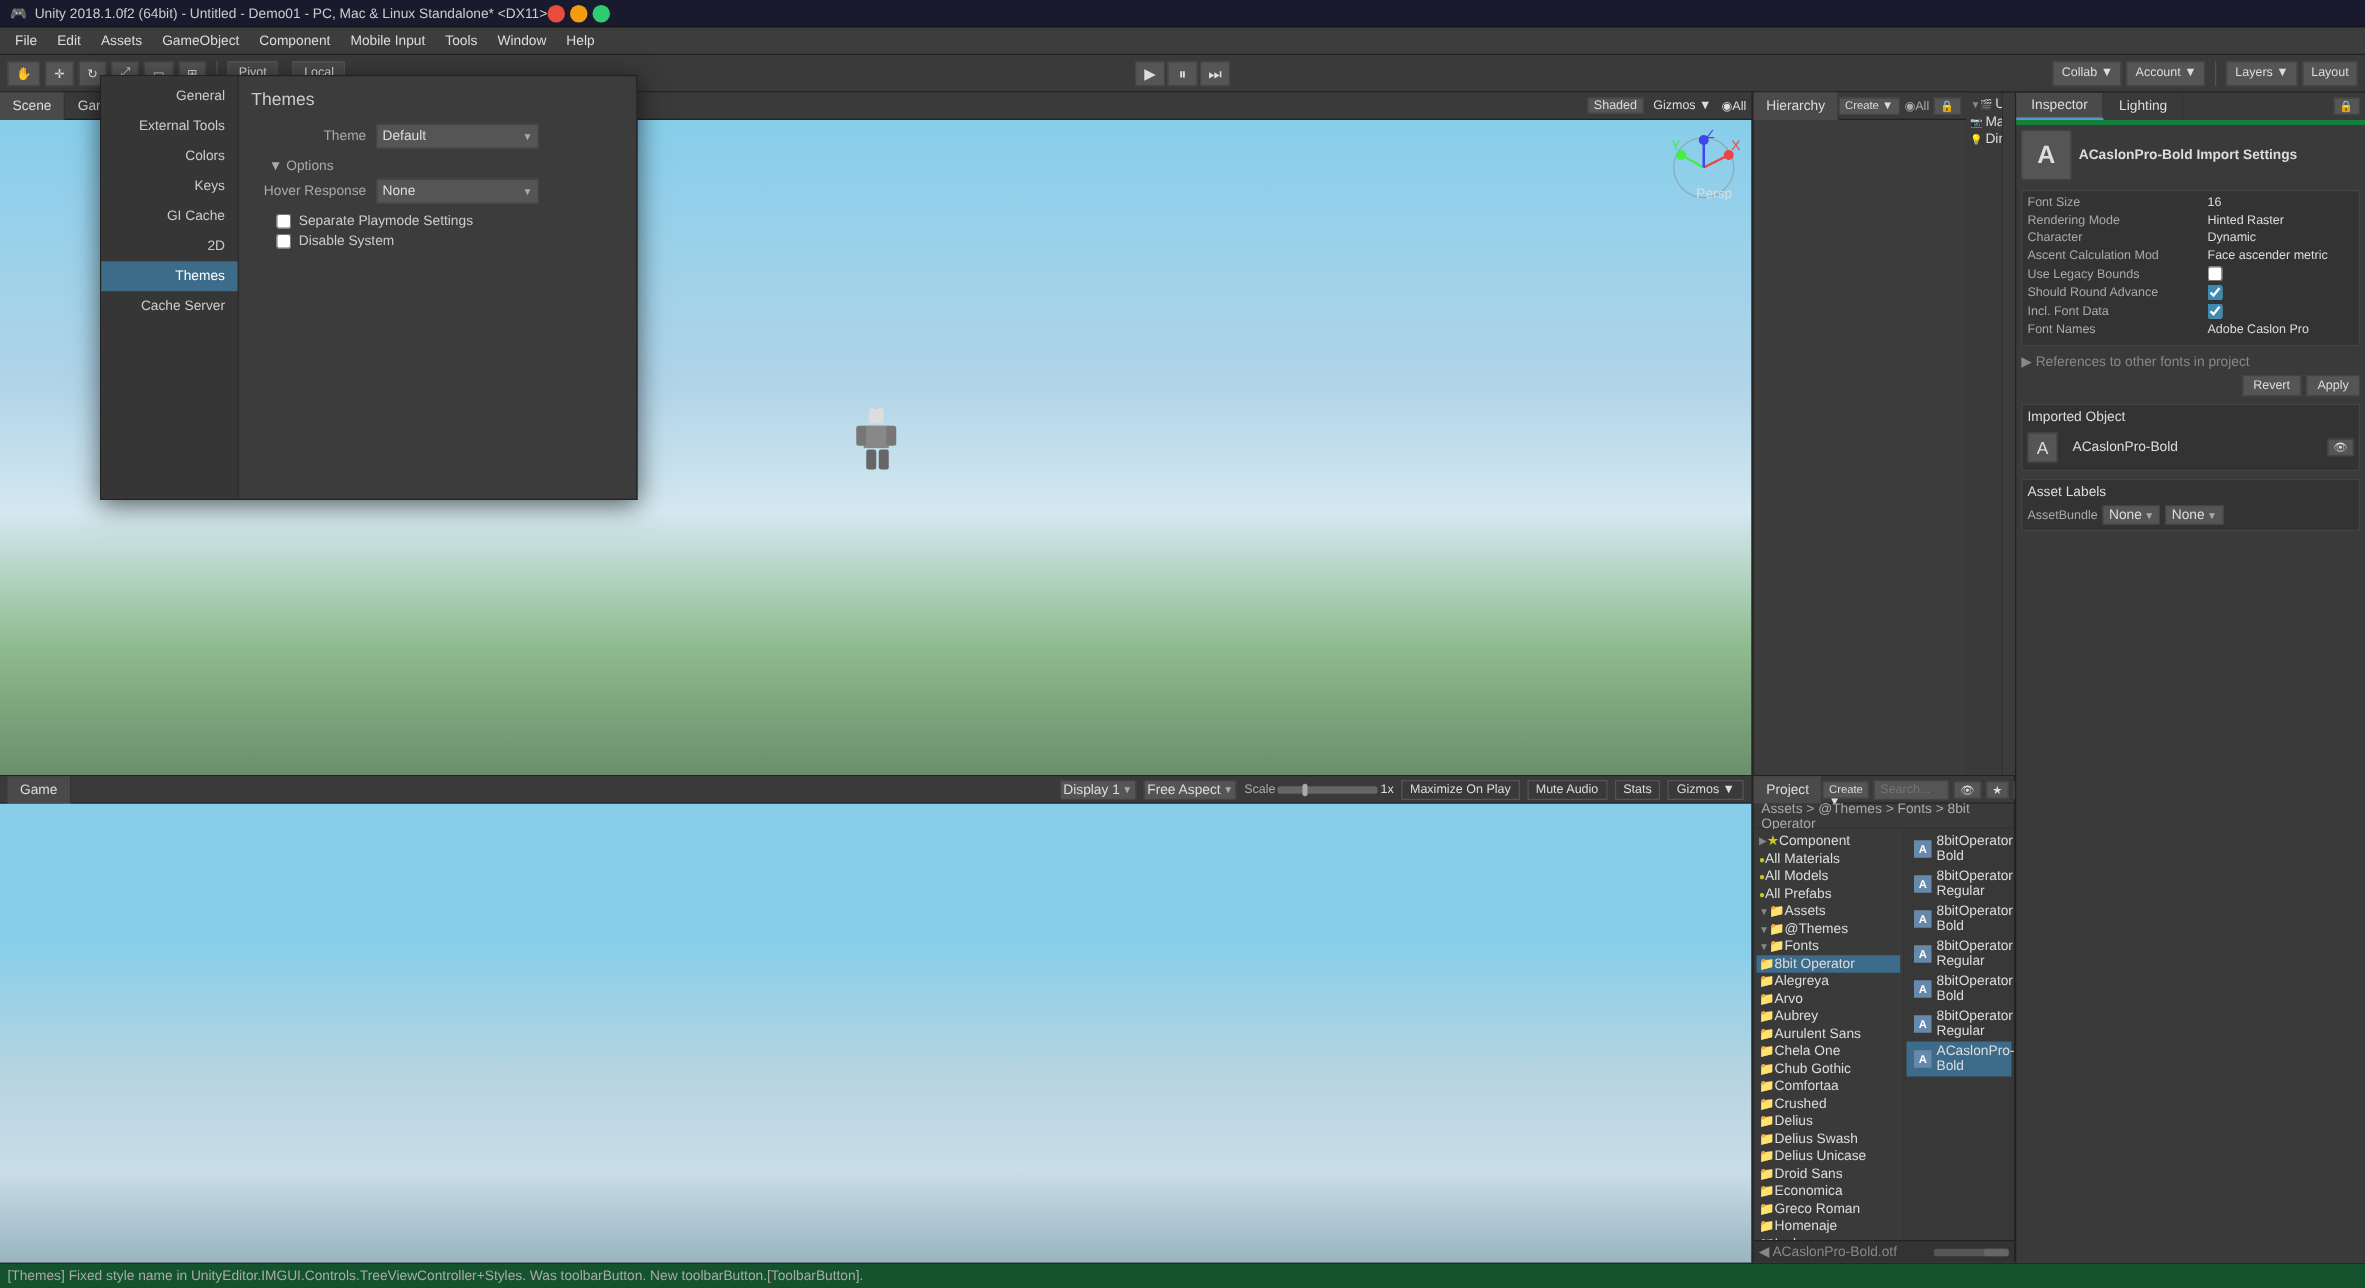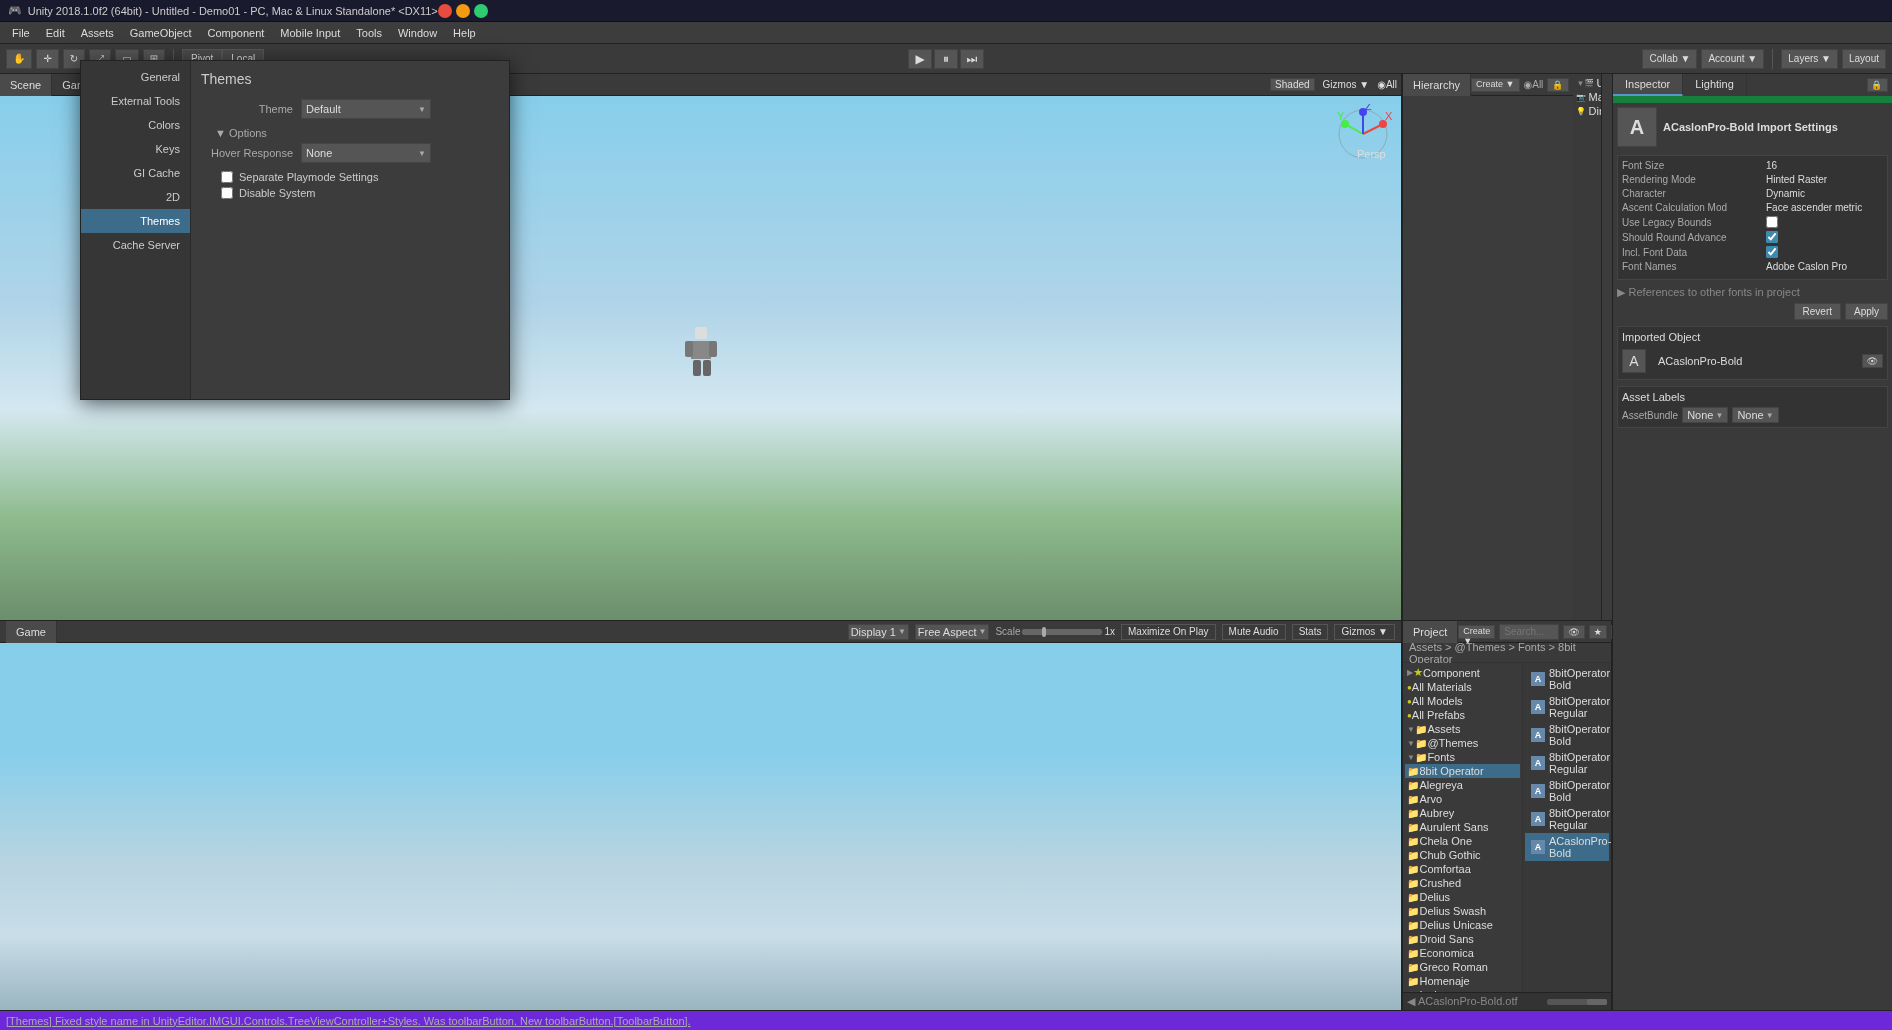--- a/index.html
+++ b/index.html
@@ -51,21 +51,21 @@
     .toolbar-btn {
       background: #555;
       border: 1px solid #444;
       color: #ddd;
       padding: 2px 6px;
       cursor: pointer;
       font-size: 10px;
       height: 20px;
     }
     .toolbar-separator { width: 1px; height: 20px; background: #555; margin: 0 4px; }
-    #pivot-local { display: flex; gap: 0; }
+    #pivot-local { display: flex; gap: 12px; }
     .pivot-btn {
       background: #4a4a4a;
       border: 1px solid #555;
       color: #ddd;
       padding: 2px 8px;
       font-size: 10px;
       cursor: pointer;
       height: 20px;
     }
 
@@ -302,21 +302,22 @@
       color: #ddd;
       margin-right: 6px;
     }
     .inspector-font-header {
       display: flex;
       align-items: center;
       margin-bottom: 8px;
     }
     .inspector-header-tab-bar {
       display: flex;
-      border-bottom: 7px solid #15803d;
+      border-bottom: 4px solid #15803d;
+      align-items: center;
     }
     .inspector-header-tab {
       padding: 4px 12px;
       color: #ddd;
       font-size: 11px;
       cursor: pointer;
       border-right: 1px solid #333;
     }
     .inspector-header-tab.active { background: #4a4a4a; border-bottom: 2px solid #5599cc; }
     .inspector-imported-section {
@@ -530,28 +531,27 @@
       justify-content: center;
     }
 
     
     #status-bar {
       position: fixed;
       bottom: 0;
       left: 0;
       right: 0;
       height: 20px;
-      background: #6d28d9;
+      background: #14532d;
       border-top: 1px solid #222;
       display: flex;
       align-items: center;
       padding: 0 6px;
       color: #aaa;
       font-size: 10px;
-      text-decoration: underline;
     }
     .tri-right { font-size: 8px; color: #888; }
 
     .tree-row {
       display: flex;
       align-items: center;
       padding: 1px 2px;
       cursor: pointer;
       white-space: nowrap;
       font-size: 10px;

